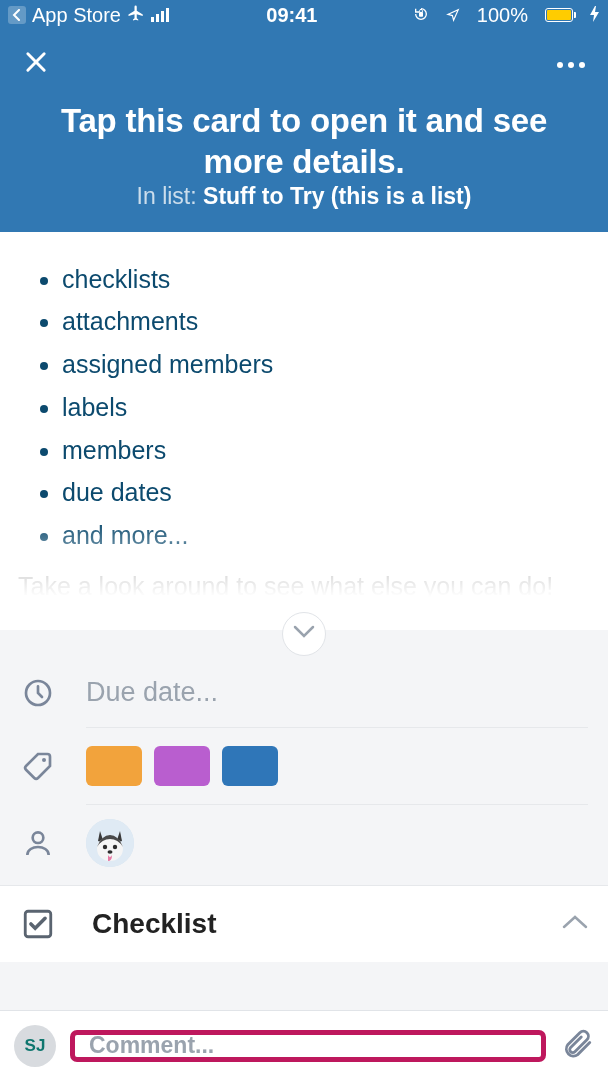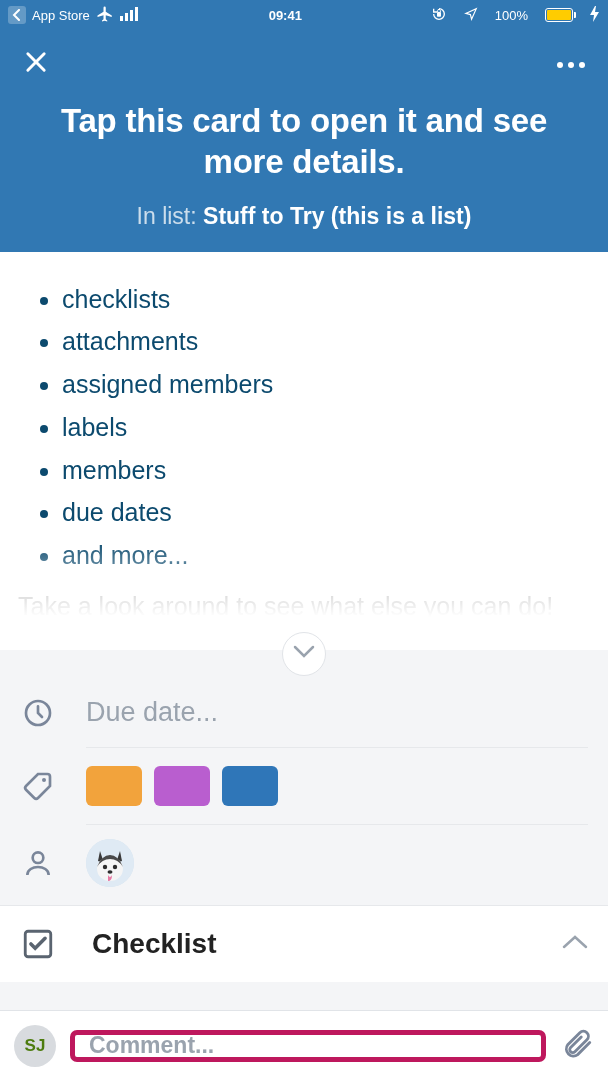--- a/index.html
+++ b/index.html
@@ -1,31 +1,31 @@
 <!DOCTYPE html>
 <html><head>
   <meta charset="utf-8">
   <style>
     * { margin: 0; padding: 0; box-sizing: border-box; font-family: -apple-system, BlinkMacSystemFont, "Segoe UI", Helvetica, Arial, sans-serif; }
     body { width: 608px; height: 1080px; background: #f4f5f7; overflow: hidden; }
 
     
-    .status-bar { height: 30px; background: #3178b3; display: flex; align-items: center; justify-content: space-between; padding: 0 8px; color: #fff; font-size: 13px; font-weight: 500; }
+    .status-bar { height: 30px; background: #3178b3; display: flex; align-items: center; justify-content: space-between; padding: 0 8px; color: #fff; font-size: 20px; font-weight: 500; }
     .status-left { display: flex; align-items: center; gap: 6px; }
     .back-chip { background: rgba(255,255,255,0.25); border-radius: 3px; width: 18px; height: 18px; display:flex; align-items:center; justify-content:center; }
     .status-right { display: flex; align-items: center; gap: 17px; }
     .battery { width: 28px; height: 14px; border: 1.5px solid #fff; border-radius: 3px; position: relative; display:inline-block; }
     .battery::after { content:""; position:absolute; right:-4px; top:3px; width:2px; height:6px; background:#fff; border-radius:0 1px 1px 0; }
     .battery-fill { position:absolute; left:1px; top:1px; bottom:1px; right:1px; background:#ffcc00; border-radius:1px; }
 
     
     .header { background: #3178b3; color: #fff; padding: 12px 22px 22px; text-align: center; }
     .header-top { display: flex; justify-content: space-between; align-items: center; height: 44px; }
     .card-title { font-size: 33px; font-weight: 600; line-height: 1.25; margin-top: 14px; letter-spacing: -0.2px; }
-    .in-list { margin-top: 20px; font-size: 23px; }
+    .in-list { font-size: 23px; }
     .in-list-label { color: rgba(255,255,255,0.75); }
     .in-list-name { color: #fff; font-weight: 700; }
 
     
     .description { background: #fff; padding: 22px 18px 18px; color: #333; font-size: 25px; line-height: 1.55; position: relative; height: 398px; overflow: hidden; }
     .description ul { list-style: disc; padding-left: 44px; margin-top: 4px; }
     .description li { padding: 2px 0; font-size: 25px; color:#0c4a6e; }
     .desc-fade { position:absolute; left:0; right:0; bottom:0; height: 110px;
       background: linear-gradient(to bottom, rgba(255,255,255,0) 0%, rgba(255,255,255,1) 70%);
       pointer-events:none; }
@@ -48,21 +48,21 @@
 
     .avatar { width: 48px; height: 48px; border-radius: 50%; background: #d6e4f0; display:flex; align-items:center; justify-content:center; overflow:hidden; margin: 14px 0; }
 
     .checklist-row { display:flex; align-items:center; padding: 20px 20px; gap: 36px; border-top: 1px solid #e6e8eb; background:#fff; margin-top:4px; }
     .checklist-title { font-size: 28px; font-weight: 700; color:#222; flex:1; }
     .chevron { color:#9aa3ae; }
 
     
     .comment-bar { position: absolute; bottom: 0; left: 0; right: 0; height: 70px; background:#fff; border-top:1px solid #e1e4e8;
       display:flex; align-items:center; padding: 0 14px; gap: 14px; }
-    .user-chip { width:42px; height:42px; border-radius:50%; background:#d8dbdf; color:#4d7c0f; font-weight:600; font-size:17px;
+    .user-chip { width:42px; height:42px; border-radius:50%; background:#d8dbdf; color:#0f766e; font-weight:600; font-size:17px;
       display:flex; align-items:center; justify-content:center; }
     .comment-input { flex:1; height:32px; border:5px solid #be185d; border-radius:7px; background:#fff; padding:0 14px;
       font-size:23px; color:#333;font-weight:bold; }
     .comment-input::placeholder { color:#9aa3ae; }
     .attach-icon { color:#7a869a; }
   </style>
 </head>
 <body>
 
 <div class="status-bar">

